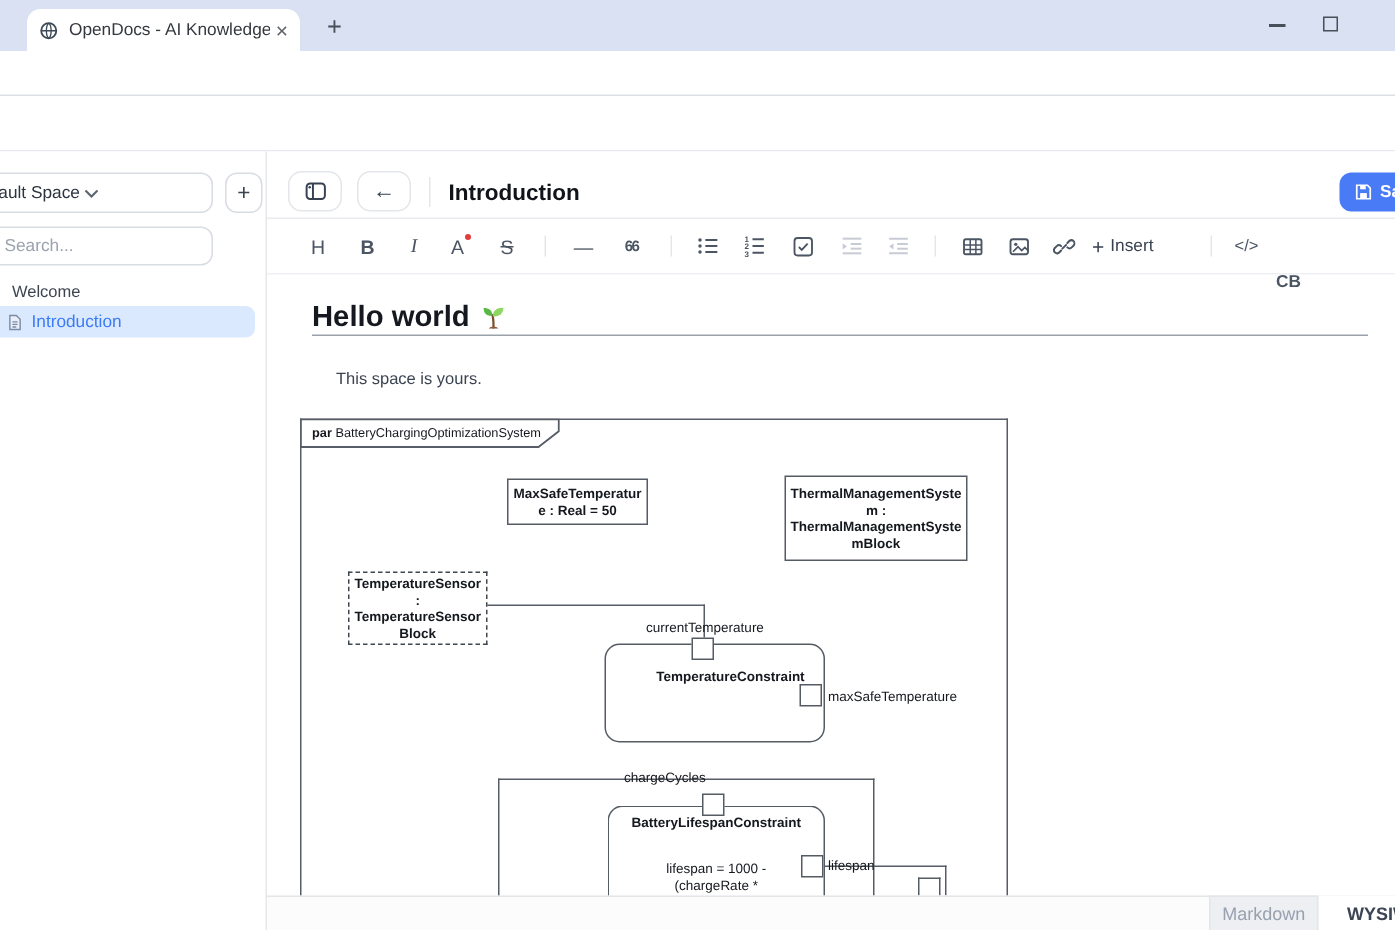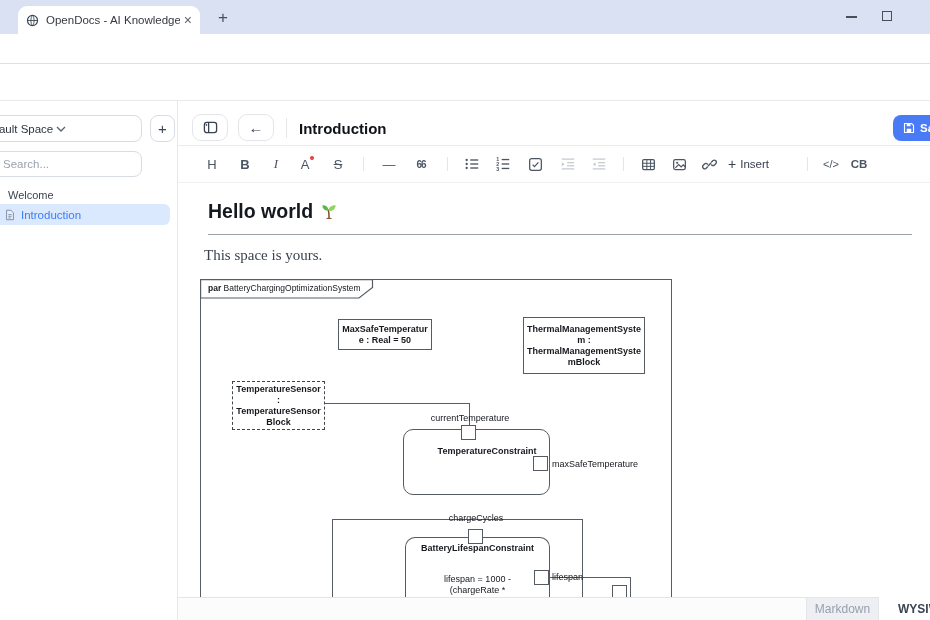--- a/index.html
+++ b/index.html
@@ -51,22 +51,22 @@
   .iconbtn{width:36px;height:27px;border:1px solid #e3e6ea;border-radius:9px;background:#fff;box-sizing:border-box;}
   .pagetitle{font-size:15px;font-weight:bold;color:#10131a;}
   .savebtn{left:893px;top:115px;width:70px;height:26px;border-radius:8px;background:#4a7bf7;color:#fff;
            display:flex;align-items:center;padding:0 10px;gap:5px;font-size:11.5px;font-weight:bold;box-sizing:border-box;}
   
   .fmtbar{left:178px;top:146px;width:752px;height:37px;background:#fff;border-bottom:1px solid #eef0f3;box-sizing:border-box;}
   .fbtn{width:26px;height:26px;top:151px;font-size:13px;color:#4b5563;}
   .vdiv{width:1px;background:#e4e7ea;}
   
   .h1{left:208px;top:200px;width:704px;font-size:19.5px;font-weight:bold;color:#15181e;
-      border-bottom:1.5px solid #9ba1a9;padding-bottom:11px;display:flex;align-items:center;gap:7px;}
-  .para{left:204px;top:247px;font-size:15px;color:#3a4350;font-family:Liberation Serif, serif;}
+      border-bottom:1.5px solid #9ba1a9;display:flex;align-items:center;gap:7px;}
+  .para{left:224px;top:247px;font-size:11px;color:#3a4350;}
   .dbox{border:1.3px solid #545b63;background:#fff;box-sizing:border-box;display:flex;align-items:center;
         justify-content:center;text-align:center;font-size:9px;font-weight:bold;color:#15181e;line-height:11px;
         overflow-wrap:anywhere;padding:1px 2px;}
   .dround{border:1.3px solid #545b63;border-radius:10px;background:#fff;box-sizing:border-box;}
   .dport{width:15px;height:15px;border:1.3px solid #545b63;background:#fff;box-sizing:border-box;}
   .dlabel{font-size:9px;color:#15181e;white-space:nowrap;}
   .dtext{font-size:9px;color:#15181e;text-align:center;line-height:11px;}
   .dline{background:#565d66;}
   
   .botbar{left:178px;top:597px;width:752px;height:23px;background:#fcfcfd;border-top:1px solid #e3e5e9;box-sizing:border-box;}
@@ -320,21 +320,21 @@
           </g>
         </svg>
       </span>
   </div>
   <div class="abs flexc" style="left:728px;top:151px;height:26px;gap:4px;">
     <span style="font-size:14px;color:#374151;">+</span>
     <span style="font-size:11.5px;color:#374151;">Insert</span>
   </div>
   <div class="abs vdiv" style="left:807px;top:157px;height:14px;"></div>
   <div class="abs fbtn flexc" style="left:818px;font-size:11px;">&lt;/&gt;</div>
-  <div class="abs fbtn flexc" style="left:846px;font-size:11.5px;font-weight:bold;">CB</div>
+  <div class="abs fbtn flexc" style="left:846px;font-size:11.5px;font-weight:bold;margin-top:24px;">CB</div>
 
   <div class="abs h1">
     <span>Hello world</span>
     <span style="display:flex">
       <svg width="18" height="18" viewBox="0 0 18 18">
           <path d="M9 16c0-4 .2-7-1-9.5" stroke="#7a4f2b" stroke-width="1.5" fill="none"></path>
           <path d="M8.2 7C8.2 4 6 2.3 2.4 2.3c0 3.6 2.2 5.6 5.8 5.2z" fill="#57b843"></path>
           <path d="M8.6 7.4c0-3 2.6-5.4 7-5.2-.2 4.3-3.5 6.3-7 5.6z" fill="#8ed65f"></path>
           <path d="M5.8 16c1.2-1.8 5.2-1.8 6.4 0z" fill="#8d5a3b"></path>
         </svg>
@@ -365,21 +365,21 @@
     <div class="abs dline" style="left:469px;top:403px;width:1.2px;height:24px;"></div>
     <div class="abs dlabel" style="left:410px;top:413px;width:120px;text-align:center;">currentTemperature</div>
 
     <div class="abs dround" style="left:403px;top:429px;width:147px;height:66px;"></div>
     <div class="abs dport" style="left:461px;top:425px;"></div>
     <div class="abs dtext" style="left:403px;top:446px;width:168px;font-weight:bold;">TemperatureConstraint</div>
     <div class="abs dport" style="left:533px;top:456px;"></div>
     <div class="abs dlabel" style="left:552px;top:459px;">maxSafeTemperature</div>
 
     <div class="abs" style="left:332px;top:519px;width:251px;height:79px;border:1.2px solid #565d66;border-bottom:none;box-sizing:border-box;"></div>
-    <div class="abs dlabel" style="left:416px;top:513px;width:120px;text-align:center;">chargeCycles</div>
+    <div class="abs dlabel" style="left:416px;top:513px;width:120px;text-align:left;">chargeCycles</div>
 
     <div class="abs dround" style="left:405px;top:537px;width:145px;height:61px;border-bottom:none;border-radius:10px 10px 0 0;"></div>
     <div class="abs dtext" style="left:417px;top:543px;width:121px;font-weight:bold;overflow-wrap:anywhere;">BatteryLifespanConstraint</div>
     <div class="abs dport" style="left:468px;top:529px;"></div>
     <div class="abs dtext" style="left:405px;top:574px;width:145px;">lifespan = 1000 -</div>
     <div class="abs dtext" style="left:405px;top:585px;width:145px;">(chargeRate *</div>
     <div class="abs dline" style="left:549px;top:577px;width:82px;height:1.2px;"></div>
     <div class="abs dport" style="left:534px;top:570px;"></div>
     <div class="abs dlabel" style="left:552px;top:572px;font-weight:normal;">lifespan</div>
     <div class="abs dline" style="left:630px;top:577px;width:1.2px;height:20px;"></div>

